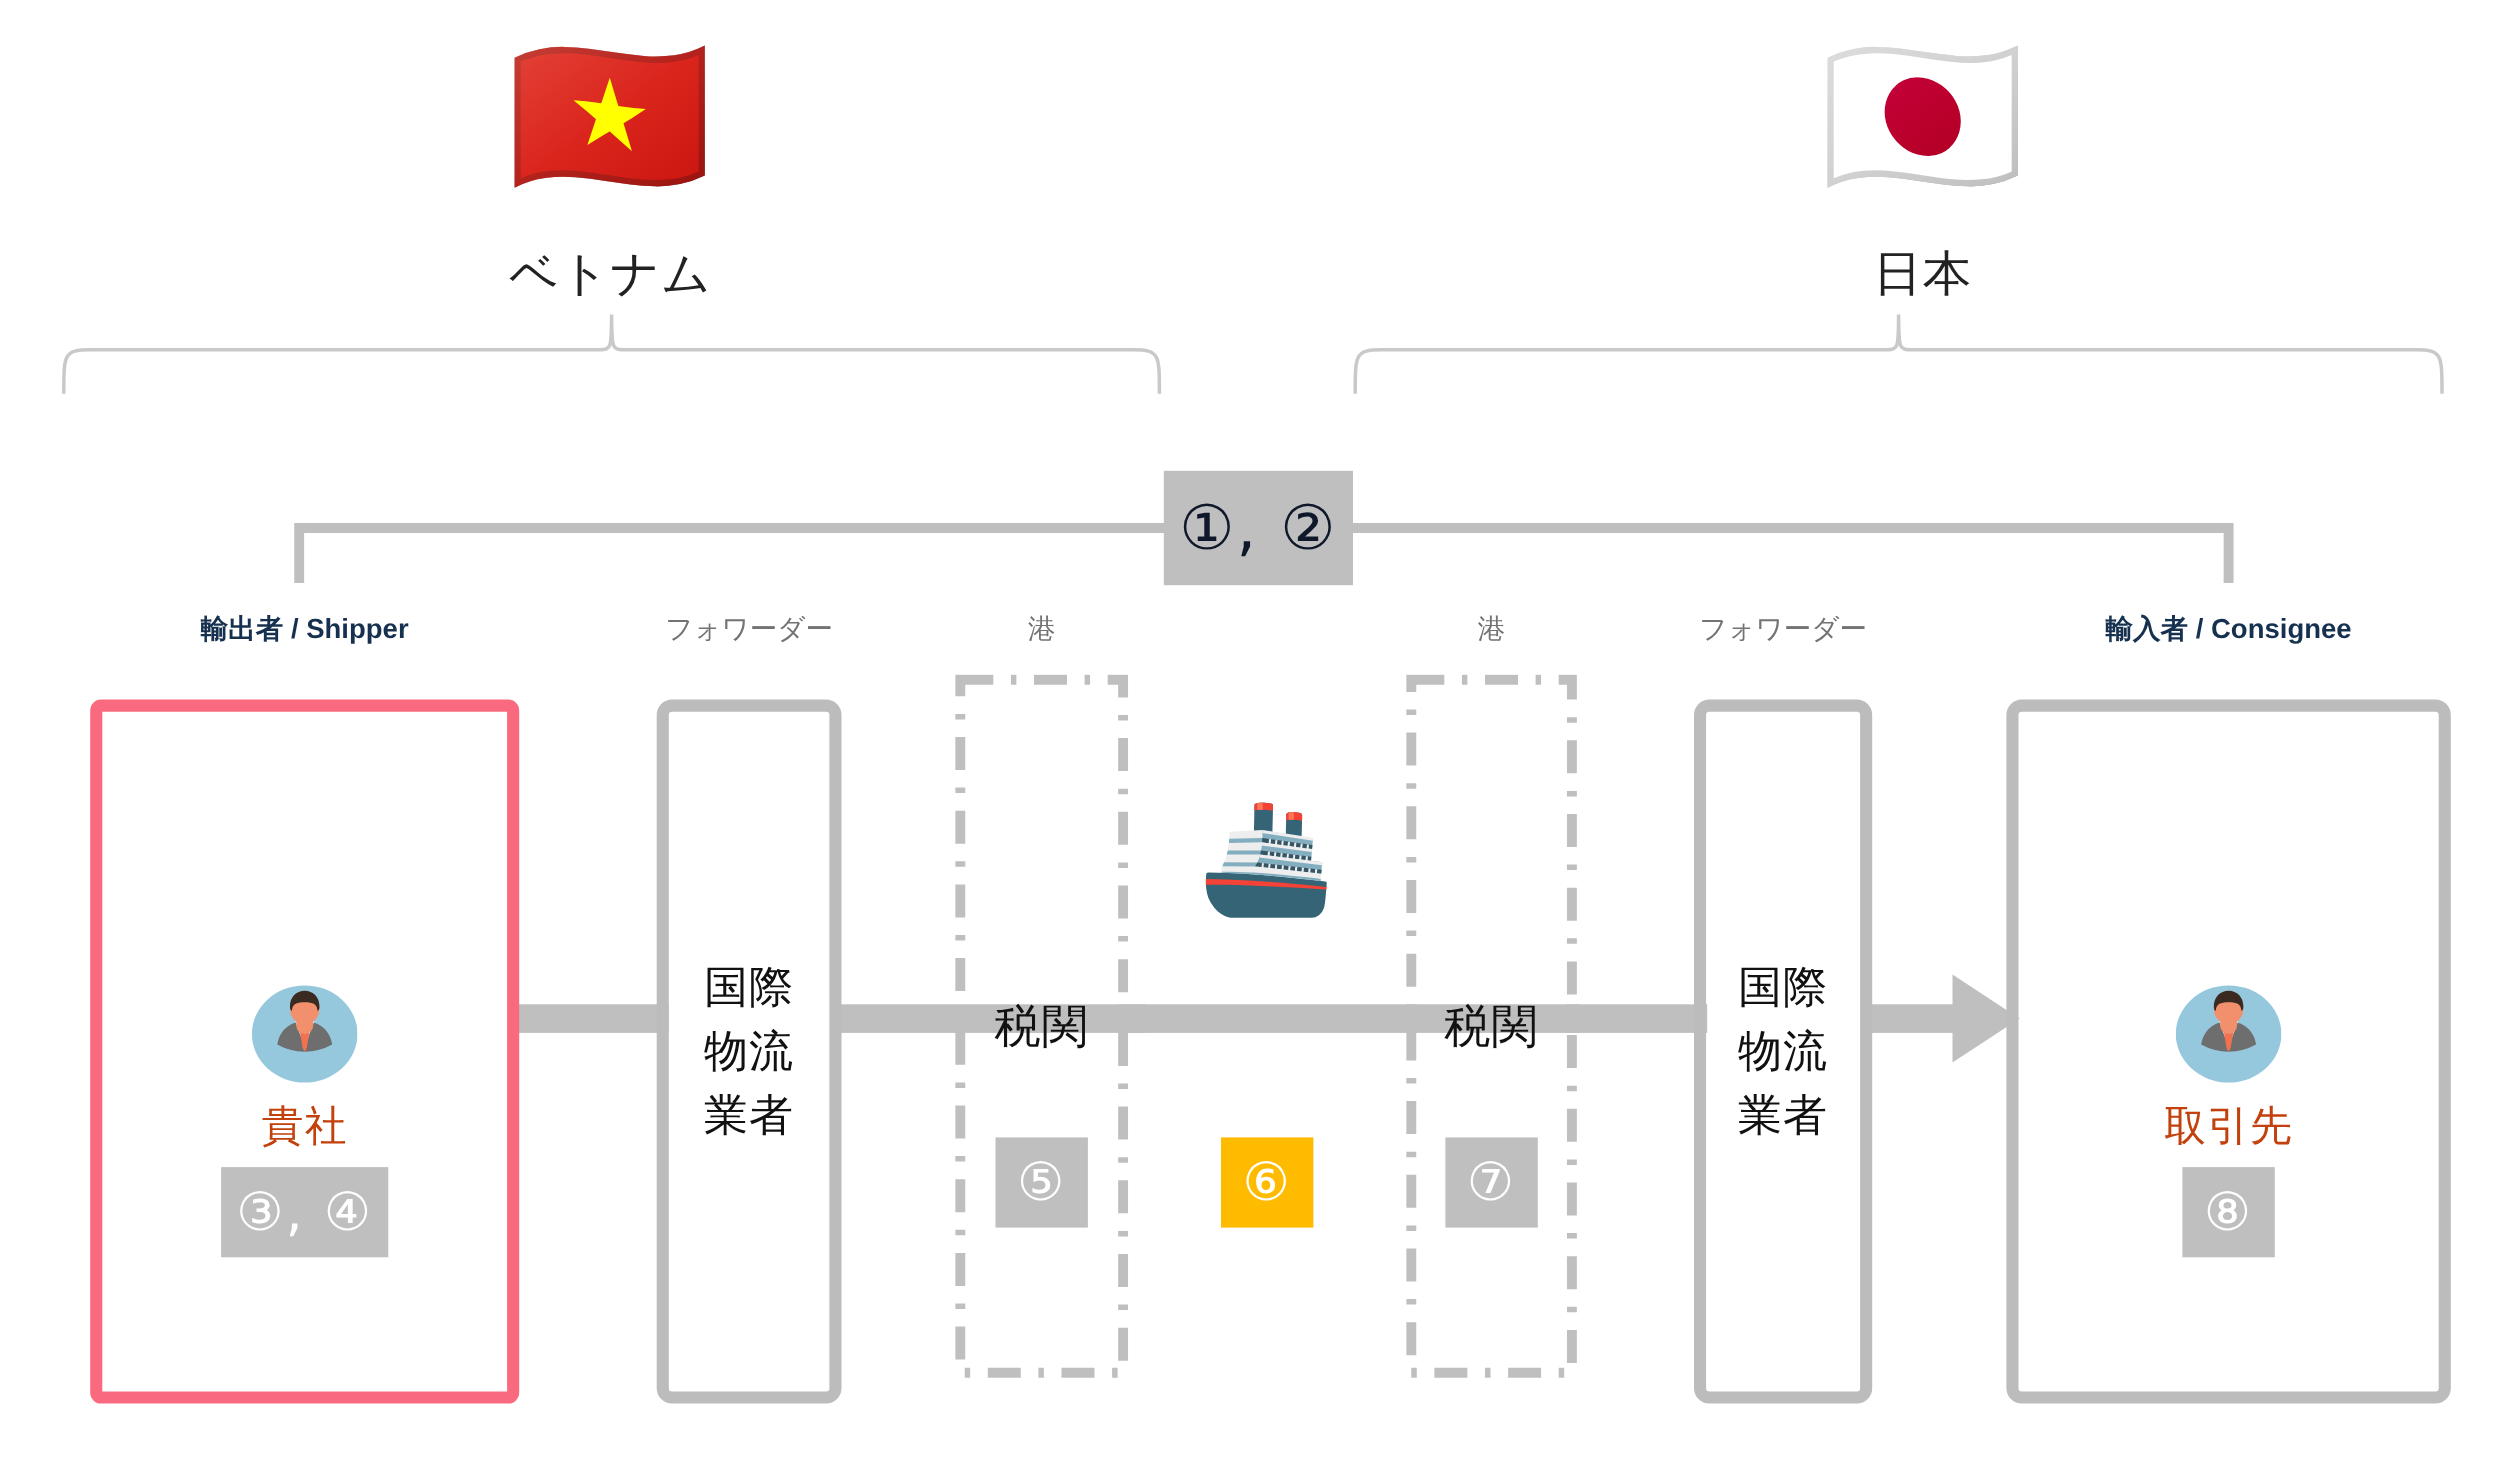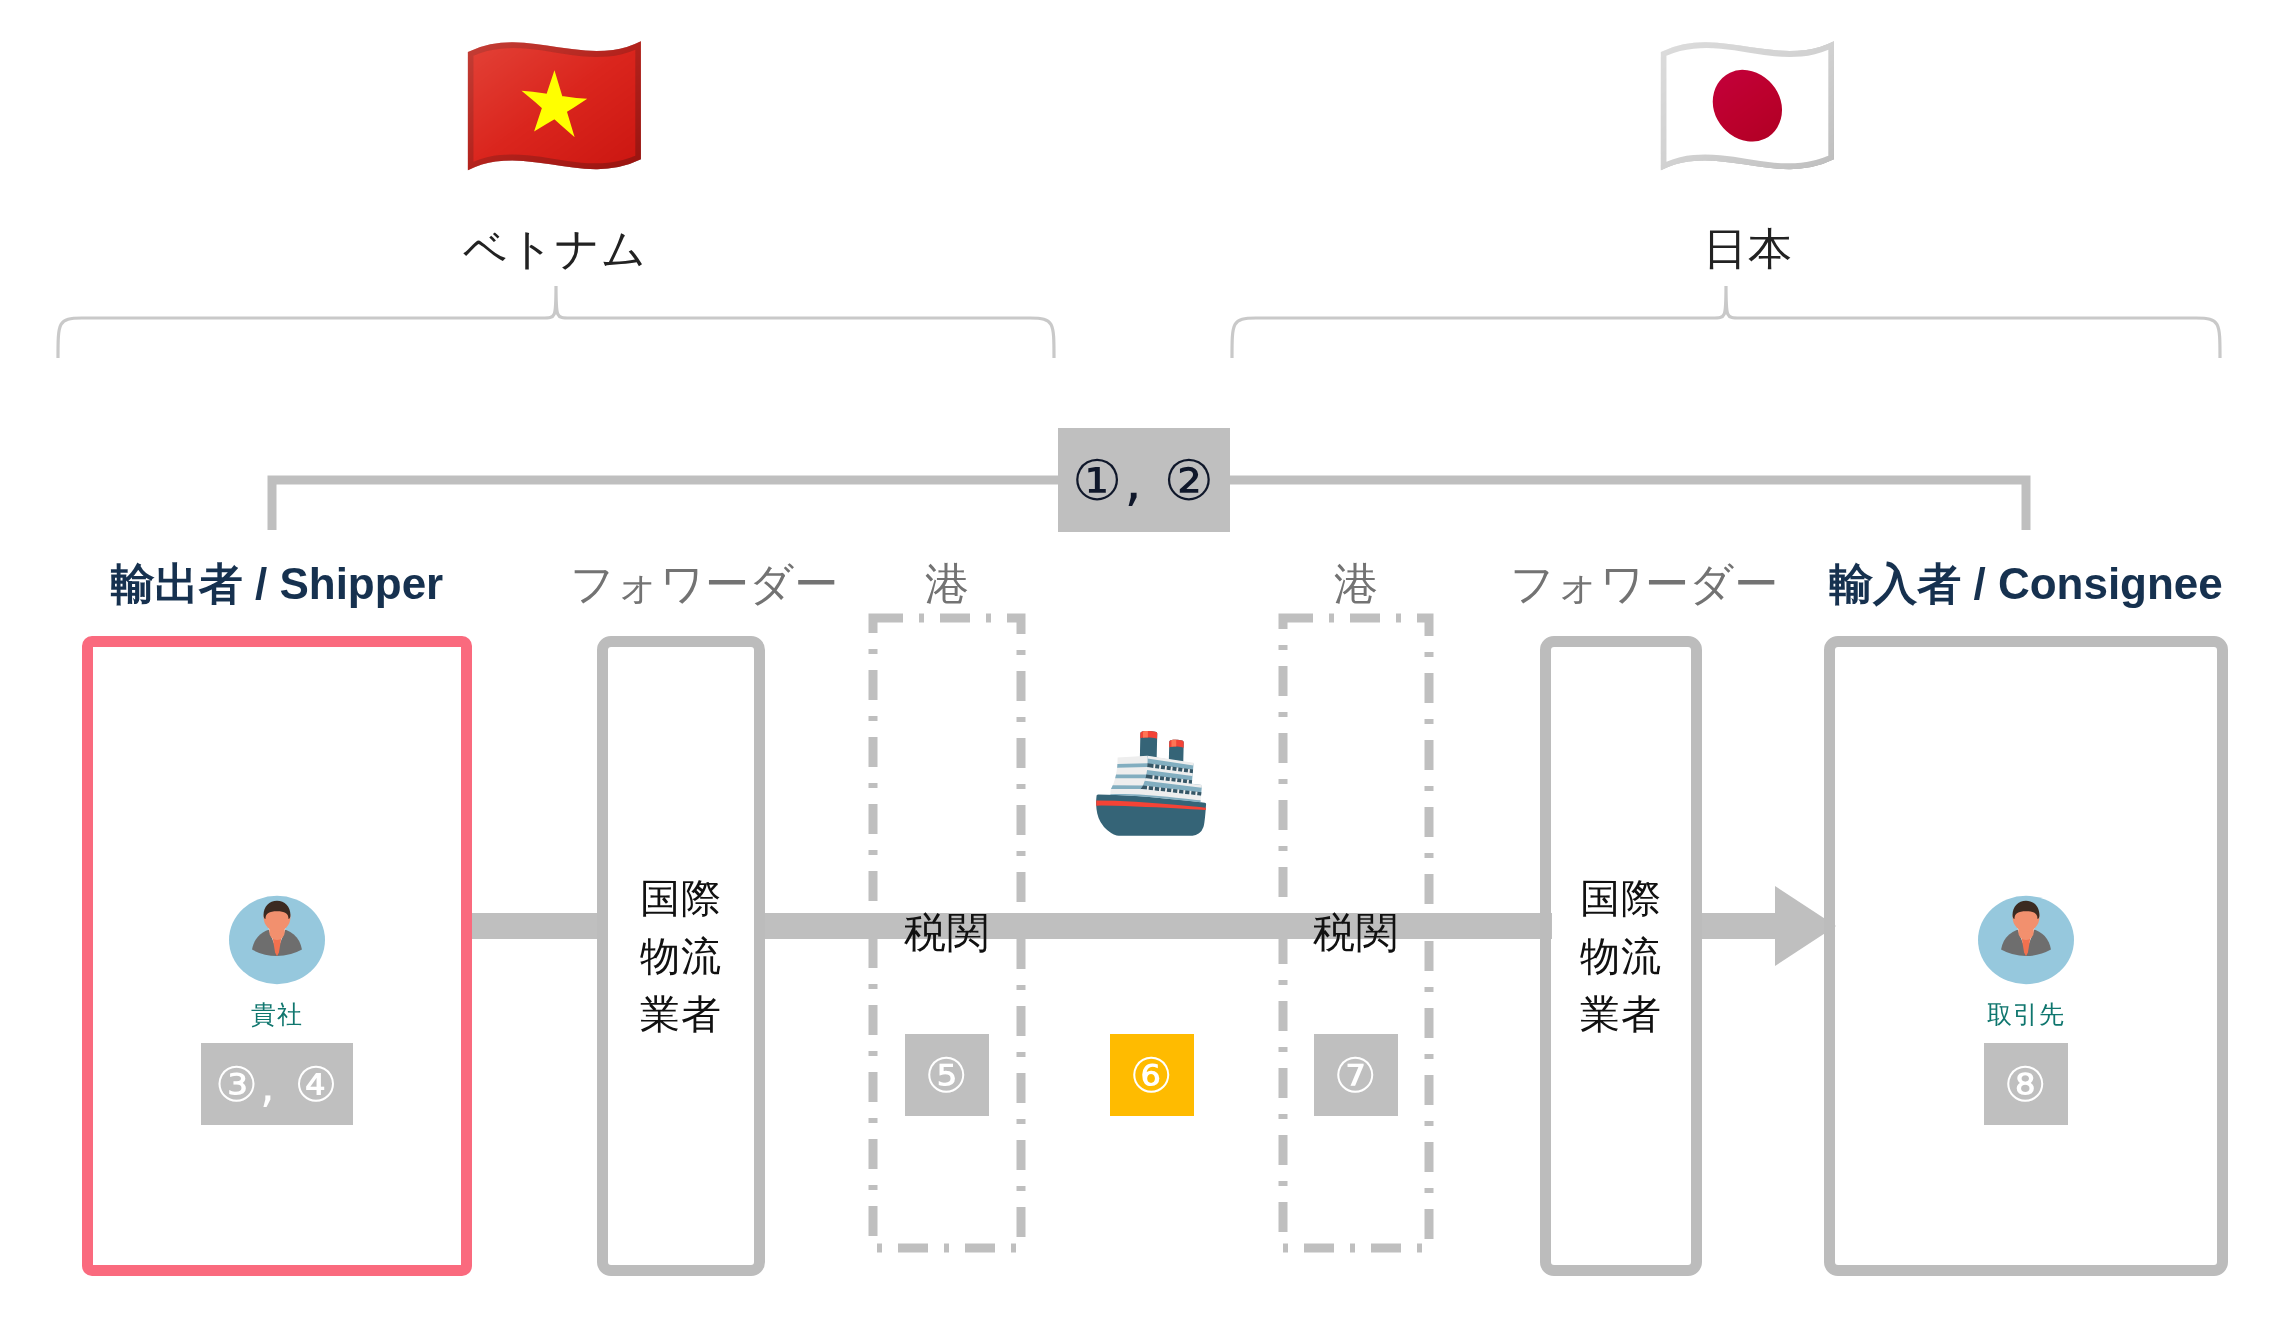--- a/index.html
+++ b/index.html
@@ -22,21 +22,21 @@
   .badge{
     position:absolute;background:#bfbfbf;color:#0f172a;
     display:flex;align-items:center;justify-content:center;
     font-family:"DejaVu Sans",sans-serif;
     letter-spacing:2px;
   }
   .badge-top{font-size:56px;}
 
   
   .col-label{
-    position:absolute;text-align:center;font-size:44px;white-space:nowrap;
+    position:absolute;text-align:center;font-size:25px;white-space:nowrap;
   }
   .col-label.navy{color:#16314f;font-weight:bold;}
   .col-label.plain{color:#737373;}
 
   
   .box{position:absolute;box-sizing:border-box;background:transparent;margin-top:23px;}
   .box.solid-gray{border:11px solid #bcbcbc;border-radius:14px;}
   .box.solid-pink{border:11px solid #fa6a7e;border-radius:10px;}
 
   .box-inner{
@@ -50,21 +50,21 @@
     letter-spacing:1px;
   }
   .vtext span{display:block;}
 
   
   .actor{
     position:absolute;left:0;right:0;
     display:flex;flex-direction:column;align-items:center;
   }
   .avatar{width:96px;height:96px;display:block;}
-  .actor-name{font-size:25px;color:#0f766e;margin-top:10px;letter-spacing:1px;}
+  .actor-name{font-size:38px;color:#c2410c;margin-top:10px;letter-spacing:1px;}
   .badge-sm{
     margin-top:12px;min-width:138px;height:82px;background:#bfbfbf;color:#fff;
     display:flex;align-items:center;justify-content:center;
     font-size:48px;font-family:"DejaVu Sans",sans-serif;letter-spacing:2px;
     padding:0 14px;box-sizing:border-box;
   }
   .badge-sm.orange{background:#ffbb00;}
   .badge-sm.single{min-width:84px;padding:0;}
 
   .ship{position:absolute;font-size:100px;line-height:1;user-select:none;}

